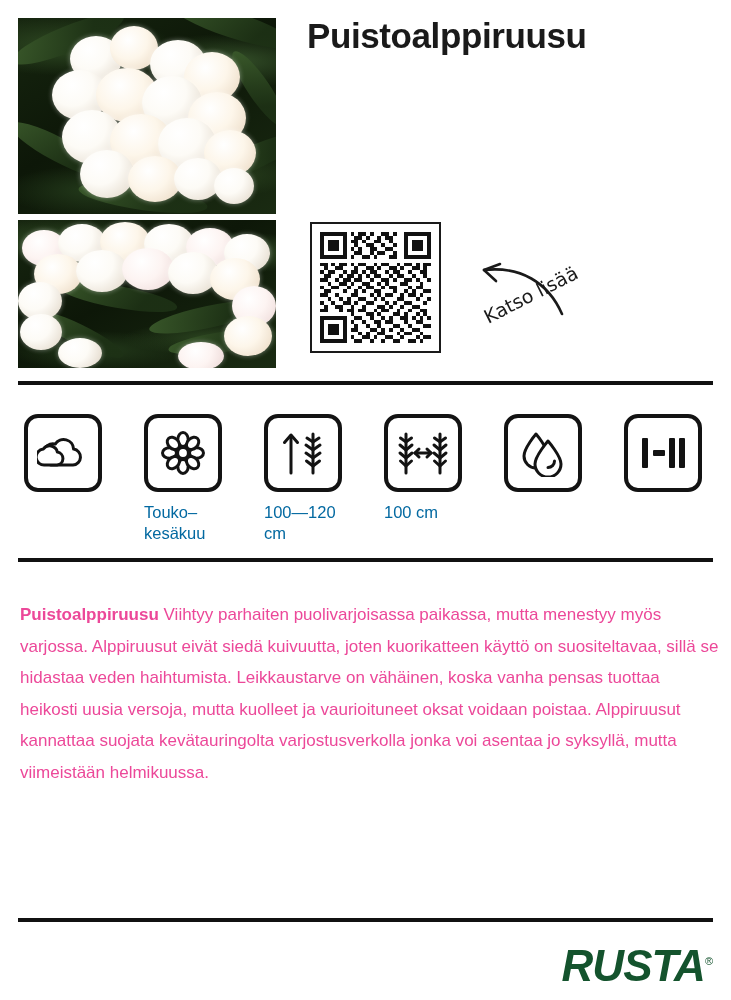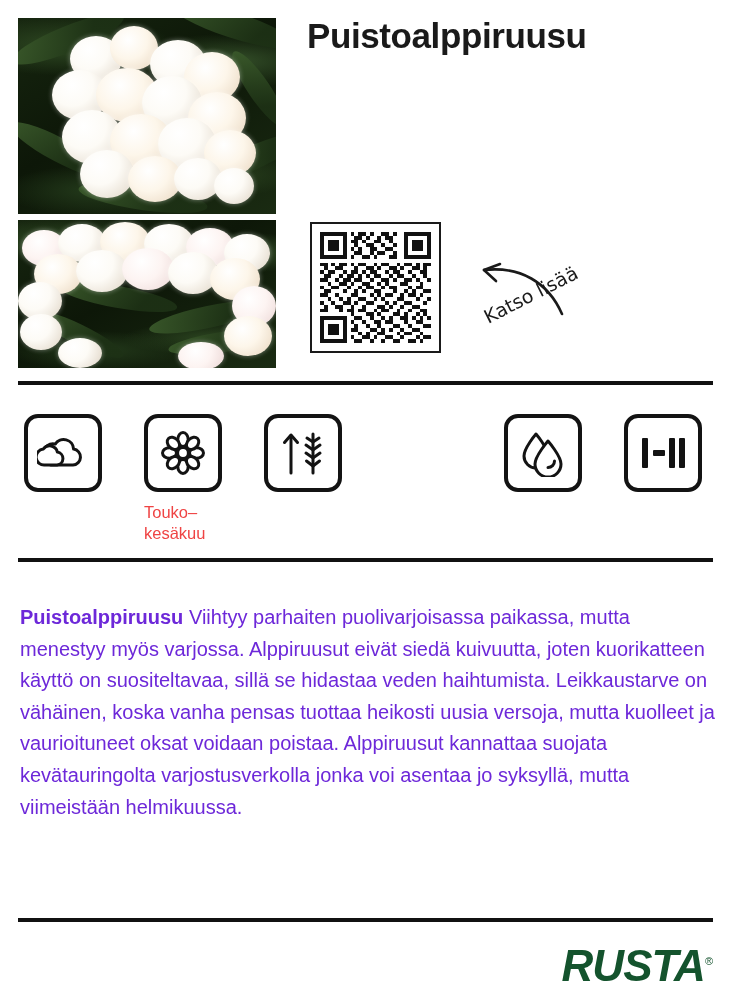--- a/index.html
+++ b/index.html
@@ -164,33 +164,33 @@
     background: #ffffff;
     display: flex;
     align-items: center;
     justify-content: center;
   }
   .icon-box svg { display: block; }
   .icon-caption {
     margin-top: 10px;
     font-size: 16.5px;
     line-height: 21px;
-    color: #ef4444;
+    color: #0369a1;
     white-space: pre-line;
   }
 
   
   .description {
     position: absolute;
     left: 20px;
     top: 582px;
     width: 700px;
-    font-size: 20px;
+    font-size: 17px;
     line-height: 31.6px;
-    color: #6d28d9;
+    color: #ec4899;
   }
   .description b { font-weight: 700; }
 
   
   .logo {
     position: absolute;
     right: 18px;
     top: 941px;
     font-size: 44px;
     font-weight: 700;
@@ -538,22 +538,45 @@
           <path d="M13 44 V7"></path>
           <path d="M6.5 13.5 L13 6 L19.5 13.5" stroke-linejoin="round" fill="none"></path>
           <path d="M35 44 V5"></path>
           <path d="M29 9 L35 13 L41 9"></path>
           <path d="M28 16 L35 21 L42 16"></path>
           <path d="M28 24 L35 29 L42 24"></path>
           <path d="M28.5 32 L35 37 L41.5 32"></path>
         </g>
       </svg>
     </div>
-  </div>
-
+    <div class="icon-caption">100—120 cm</div>
+  </div>
+
+  <div class="icon-cell" style="left:360px;">
+    <div class="icon-box">
+      <svg width="54" height="48" viewBox="0 0 54 48" fill="none" aria-hidden="true">
+        <g stroke="#131313" stroke-width="3" stroke-linecap="round">
+          <path d="M10 44 V5"></path>
+          <path d="M4.5 9 L10 13 L15.5 9"></path>
+          <path d="M4 16 L10 21 L16 16"></path>
+          <path d="M4 24 L10 29 L16 24"></path>
+          <path d="M4.5 32 L10 37 L15.5 32"></path>
+          <path d="M44 44 V5"></path>
+          <path d="M38.5 9 L44 13 L49.5 9"></path>
+          <path d="M38 16 L44 21 L50 16"></path>
+          <path d="M38 24 L44 29 L50 24"></path>
+          <path d="M38.5 32 L44 37 L49.5 32"></path>
+          <path d="M19 24 H35"></path>
+          <path d="M23 20 L19 24 L23 28"></path>
+          <path d="M31 20 L35 24 L31 28"></path>
+        </g>
+      </svg>
+    </div>
+    <div class="icon-caption">100 cm</div>
+  </div>
 
   <div class="icon-cell" style="left:480px;">
     <div class="icon-box">
       <svg width="46" height="48" viewBox="0 0 46 48" fill="none" aria-hidden="true">
         <path d="M16 5 C16 5 4 19 4 27 a12 12 0 0 0 24 0 C28 19 16 5 16 5 z" stroke="#131313" stroke-width="3" fill="#fff" stroke-linejoin="round"></path>
         <path d="M28 12 C28 12 15 27 15 35 a13 13 0 0 0 26 0 C41 27 28 12 28 12 z" stroke="#131313" stroke-width="3" fill="#fff" stroke-linejoin="round"></path>
         <path d="M34.5 32 a6.5 6.5 0 0 1 -6.5 6.5" stroke="#131313" stroke-width="3" stroke-linecap="round" fill="none"></path>
       </svg>
     </div>
     <div class="icon-caption"></div>

